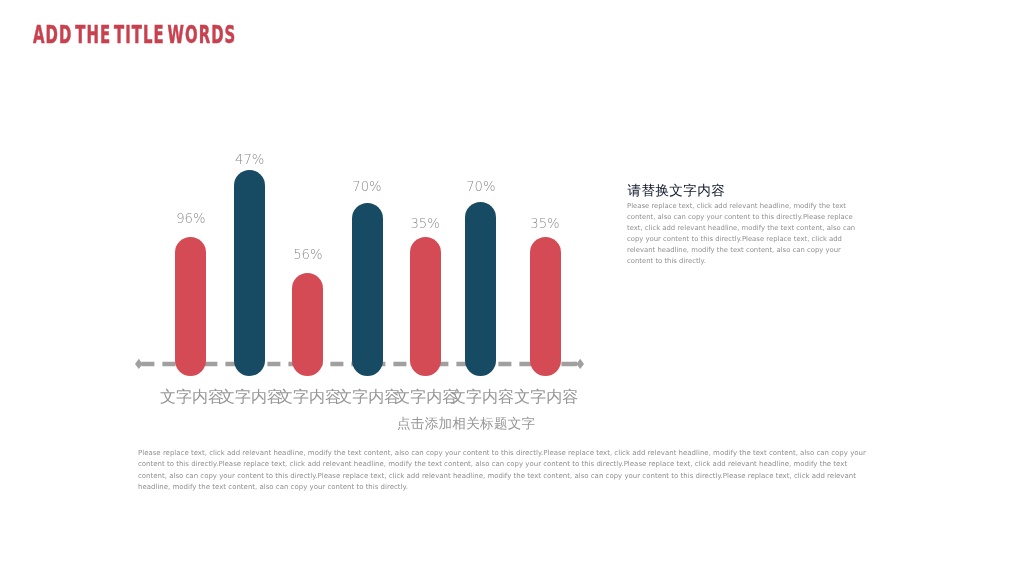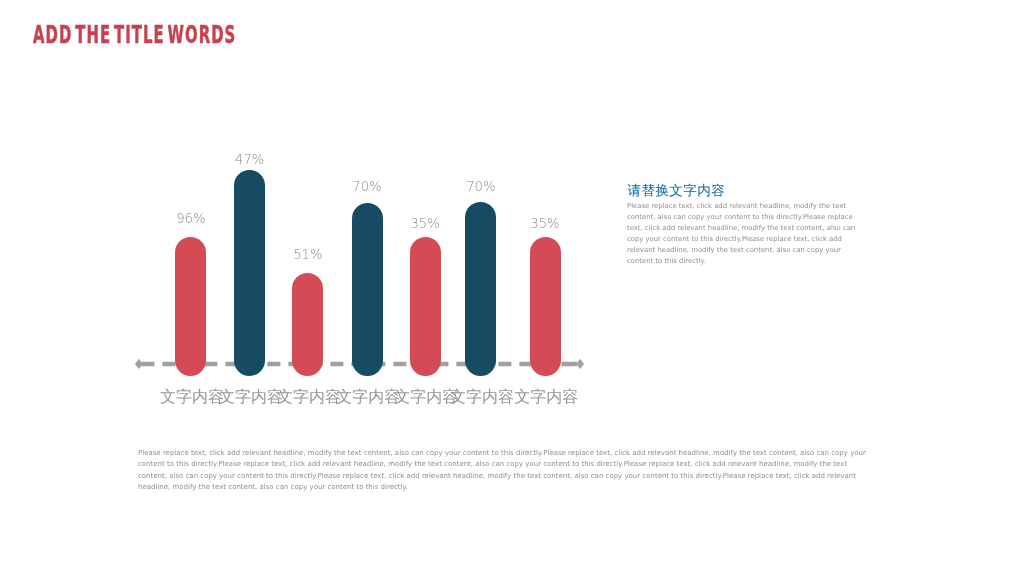--- a/index.html
+++ b/index.html
@@ -22,21 +22,21 @@
   #chart{position:absolute;left:0;top:0;width:620px;height:410px;}
   .bar{position:absolute;width:31px;background:#d44b55;}
   .vlabel{position:absolute;font-family:"DejaVu Sans",sans-serif;font-weight:200;
           font-size:13.2px;color:#8b8b8b;text-align:center;width:80px;}
   .clabel{position:absolute;font-family:"DejaVu Sans",sans-serif;font-weight:200;
           font-size:16px;color:#959595;text-align:center;width:80px;}
 
   
   #rhead{position:absolute;left:627.5px;top:181.6px;font-size:13.6px;
          font-family:"DejaVu Sans",sans-serif;font-weight:200;
-         letter-spacing:0.35px;color:#0369a1;}
+         letter-spacing:0.35px;color:#0f172a;}
   #rbody{position:absolute;left:627px;top:201.4px;width:234px;
          font-family:"DejaVu Sans",sans-serif;font-size:6.85px;
          line-height:11.0px;color:#8f8f8f;}
 
   
   #bhead{position:absolute;left:0;top:414.5px;width:932.4px;text-align:center;
          font-family:"DejaVu Sans",sans-serif;font-weight:200;
          font-size:13.6px;letter-spacing:0.25px;color:#969696;}
   #bbody{position:absolute;left:138px;top:447.5px;width:730px;
          font-family:"DejaVu Sans",sans-serif;font-size:6.99px;
@@ -54,31 +54,32 @@
     <polygon id="axis-arrow-right" points="584.0,363.9 580.2,358.8 576.4,363.9 580.2,369.0" fill="#a0a0a0"></polygon>
   </svg>
   <div id="chart">
       <div class="bar" style="left: 175.4px; top: 237px; height: 138.8px; width: 31px; background: rgb(212, 75, 85); border-radius: 15.5px;"></div>
       <div class="vlabel" style="left: 150.9px; top: 211px;">96%</div>
       <div class="clabel" style="left: 152.1px; top: 387px;">文字内容</div>
       <div class="bar" style="left: 234.2px; top: 170px; height: 205.8px; width: 31px; background: rgb(23, 74, 99); border-radius: 15.5px;"></div>
       <div class="vlabel" style="left: 209.7px; top: 151.7px;">47%</div>
       <div class="clabel" style="left: 210.9px; top: 387px;">文字内容</div>
       <div class="bar" style="left: 292.3px; top: 273px; height: 102.8px; width: 31px; background: rgb(212, 75, 85); border-radius: 15.5px;"></div>
-      <div class="vlabel" style="left: 267.8px; top: 247px;">51%</div>
+      <div class="vlabel" style="left: 267.8px; top: 247px;">56%</div>
       <div class="clabel" style="left: 269px; top: 387px;">文字内容</div>
       <div class="bar" style="left: 351.5px; top: 203px; height: 172.8px; width: 31px; background: rgb(23, 74, 99); border-radius: 15.5px;"></div>
       <div class="vlabel" style="left: 327px; top: 178.7px;">70%</div>
       <div class="clabel" style="left: 328.2px; top: 387px;">文字内容</div>
       <div class="bar" style="left: 409.6px; top: 237px; height: 138.8px; width: 31px; background: rgb(212, 75, 85); border-radius: 15.5px;"></div>
       <div class="vlabel" style="left: 385.1px; top: 215.7px;">35%</div>
       <div class="clabel" style="left: 386.3px; top: 387px;">文字内容</div>
       <div class="bar" style="left: 465.4px; top: 202px; height: 173.8px; width: 31px; background: rgb(23, 74, 99); border-radius: 15.5px;"></div>
       <div class="vlabel" style="left: 440.9px; top: 178.7px;">70%</div>
       <div class="clabel" style="left: 442.1px; top: 387px;">文字内容</div>
       <div class="bar" style="left: 529.5px; top: 237px; height: 138.8px; width: 31px; background: rgb(212, 75, 85); border-radius: 15.5px;"></div>
       <div class="vlabel" style="left: 505px; top: 215.7px;">35%</div>
       <div class="clabel" style="left: 506.2px; top: 387px;">文字内容</div>
     </div>
   <div id="rhead">请替换文字内容</div>
   <div id="rbody">Please replace text, click add relevant headline, modify the text content, also can copy your content to this directly.Please replace text, click add relevant headline, modify the text content, also can copy your content to this directly.Please replace text, click add relevant headline, modify the text content, also can copy your content to this directly.</div>
+  <div id="bhead">点击添加相关标题文字</div>
   <div id="bbody">Please replace text, click add relevant headline, modify the text content, also can copy your content to this directly.Please replace text, click add relevant headline, modify the text content, also can copy your content to this directly.Please replace text, click add relevant headline, modify the text content, also can copy your content to this directly.Please replace text, click add relevant headline, modify the text content, also can copy your content to this directly.Please replace text, click add relevant headline, modify the text content, also can copy your content to this directly.Please replace text, click add relevant headline, modify the text content, also can copy your content to this directly.</div>
 </div>
 
 </body></html>

